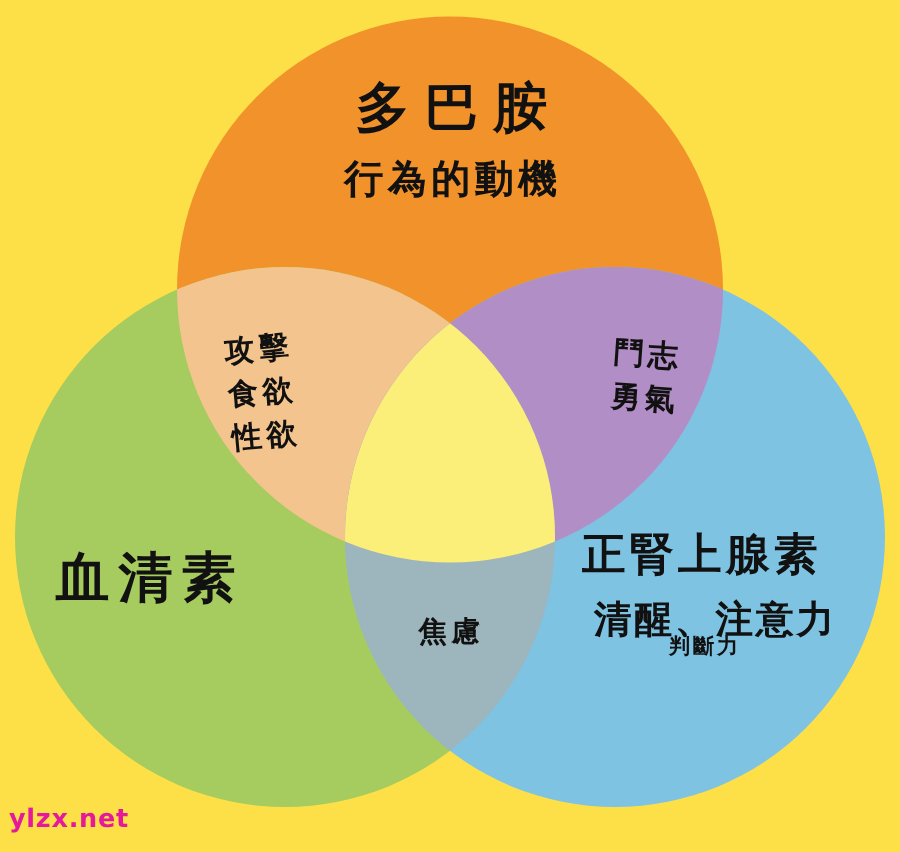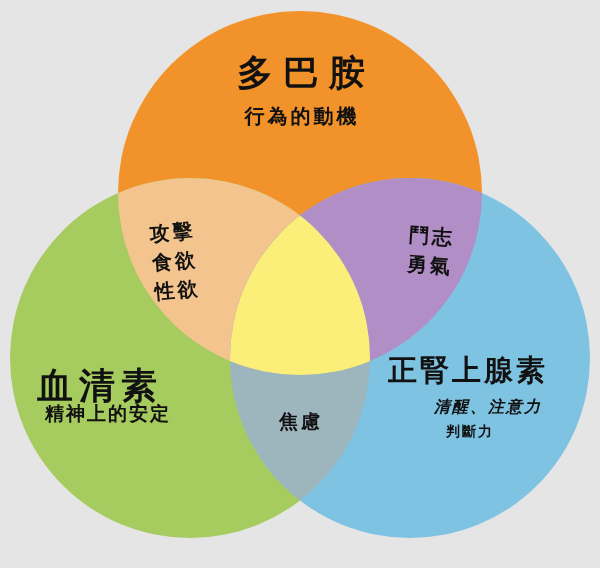--- a/index.html
+++ b/index.html
@@ -5,21 +5,21 @@
   html, body {
     margin: 0;
     padding: 0;
     background: #ffffff;
     font-family: "DejaVu Sans", "Liberation Sans", sans-serif;
   }
   .stage {
     position: relative;
     width: 600px;
     height: 568px;
-    background: #e5e5e5;
+    background: #fde047;
     overflow: hidden;
   }
   .stage svg {
     position: absolute;
     left: 0;
     top: 0;
   }
   .label {
     position: absolute;
     color: #111111;
@@ -32,21 +32,21 @@
   .title-big {
     font-size: 36px;
     letter-spacing: 10px;
   }
   .title-mid {
     font-size: 29px;
     letter-spacing: 3px;
     font-family: Liberation Serif, serif;
   }
   .desc {
-    font-size: 20px;
+    font-size: 26px;
     letter-spacing: 3px;
   }
   .overlap-stack {
     position: absolute;
     color: #111111;
     font-weight: bold;
     font-size: 20px;
     letter-spacing: 3px;
     line-height: 1.45;
     text-align: left;
@@ -98,33 +98,33 @@
       <g clip-path="url(#clipLeft)">
         <circle cx="410" cy="358" r="180" fill="#FBEE79"></circle>
       </g>
     </g>
   </svg>
 
   <div class="label title-big" style="left:306px; top:50px;">多巴胺</div>
   <div class="label desc" style="left:302px; top:104px;">行為的動機</div>
 
   <div class="label title-big" style="left:100px; top:363px; letter-spacing:6px;">血清素</div>
-  <div class="label desc" style="left:108px; top:402px; font-size:19px; letter-spacing:2px;">精神上的安定</div>
 
   <div class="label title-mid" style="left:468px; top:352px;">正腎上腺素</div>
-  <div class="label desc" style="left:488px; top:397px; font-size:16px; letter-spacing:2px;font-style:italic;">清醒、注意力</div>
+  <div class="label desc" style="left:477px; top:397px; font-size:25px; letter-spacing:2px;">清醒、注意力</div>
   <div class="label desc" style="left:470px; top:423px; font-size:14px; letter-spacing:2px;text-align:right;">判斷力</div>
 
   <div class="overlap-stack stack-left" style="left:152px; top:218px;">
     <div>攻擊</div>
     <div>食欲</div>
     <div>性欲</div>
   </div>
 
   <div class="overlap-stack" style="left:408px; top:222px; transform:rotate(4deg);">
     <div>鬥志</div>
     <div>勇氣</div>
   </div>
 
   <div class="label" style="left:301px; top:410px; font-size:19px; letter-spacing:3px;">焦慮</div>
 
+  <div class="watermark">ylzx.net</div>
 
 </div>
 
 </body></html>

